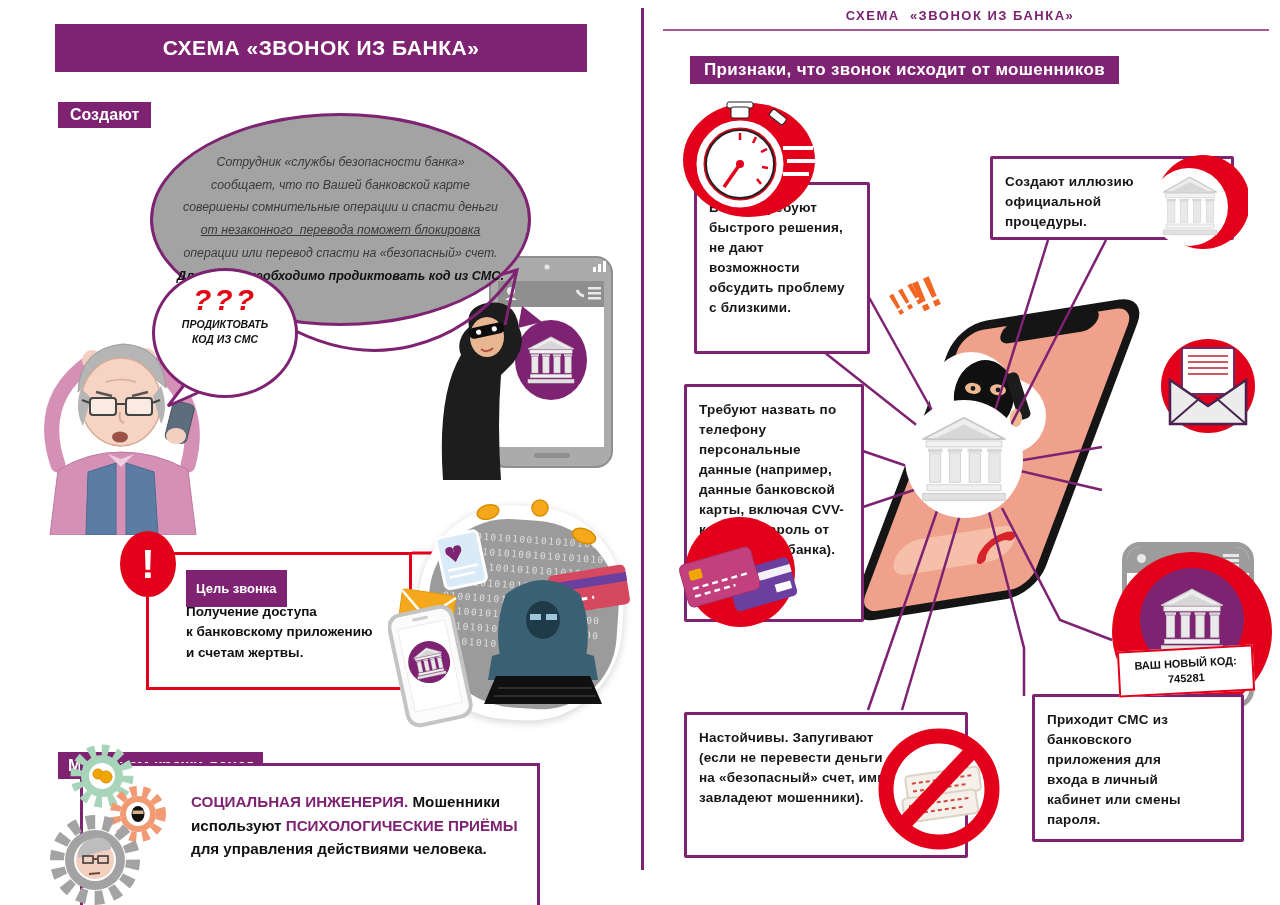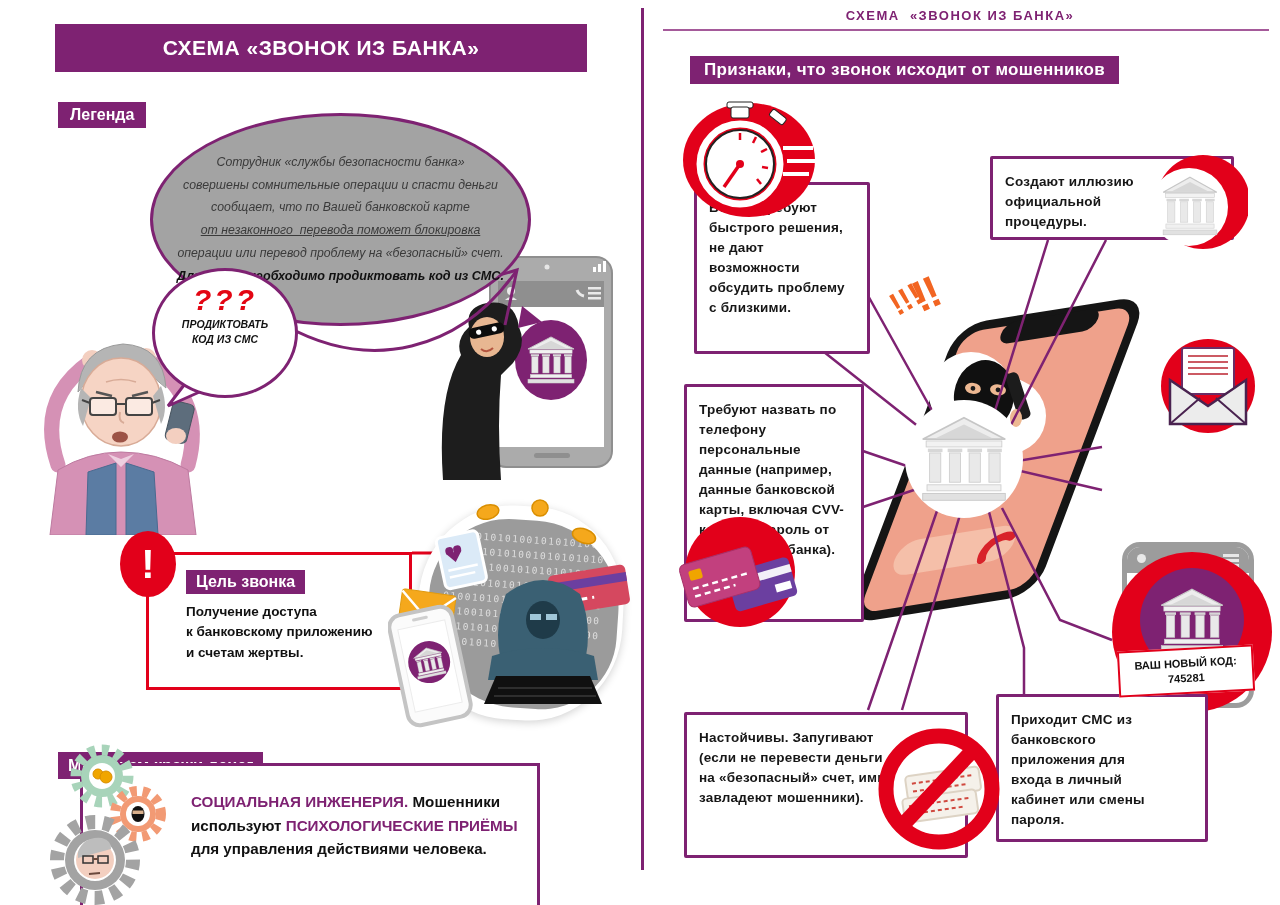--- a/index.html
+++ b/index.html
@@ -34,28 +34,28 @@
         <rect x="77" y="38" width="17" height="4" fill="#d7d7d7"></rect>
           <rect x="79" y="43" width="13" height="34" fill="#e9e9e9" stroke="#cdcdcd"></rect>
         <rect x="7" y="80" width="86" height="7" fill="#f0f0f0" stroke="#cdcdcd"></rect>
         <rect x="2" y="90" width="96" height="8" fill="#e1e1e1" stroke="#c6c6c6"></rect>
       </g>
     </defs>
   </svg>
 
   <div class="abs badge" style="left:55px;top:24px;width:532px;height:48px;display:flex;align-items:center;justify-content:center;font-size:21px;letter-spacing:.5px;">СХЕМА «ЗВОНОК ИЗ БАНКА»</div>
 
-  <div class="abs badge" style="left:58px;top:102px;padding:4px 12px;font-size:16px;z-index:2;">Легенда</div>
+  <div class="abs badge" style="left:58px;top:102px;padding:4px 12px;font-size:16px;z-index:2;">Создают</div>
 
   <div class="abs" style="left:150px;top:113px;width:375px;height:207px;border:3px solid #7E2272;border-radius:50%;background:#a3a3a3;z-index:3;display:flex;flex-direction:column;align-items:center;justify-content:center;">
     <div class="sp-line" style="font-size:12.3px;font-style:italic;color:#3a3a3a;line-height:1.85;">Сотрудник «службы безопасности банка»</div>
+    <div class="sp-line" style="font-size:12.3px;font-style:italic;color:#3a3a3a;line-height:1.85;">сообщает, что по Вашей банковской карте</div>
     <div class="sp-line" style="font-size:12.3px;font-style:italic;color:#3a3a3a;line-height:1.85;">совершены сомнительные операции и спасти деньги</div>
-    <div class="sp-line" style="font-size:12.3px;font-style:italic;color:#3a3a3a;line-height:1.85;">сообщает, что по Вашей банковской карте</div>
     <div class="sp-line" style="font-size:12.3px;font-style:italic;color:#3a3a3a;line-height:1.85;text-decoration:underline;">от незаконного  перевода поможет блокировка</div>
-    <div class="sp-line" style="font-size:12.3px;font-style:italic;color:#3a3a3a;line-height:1.85;">операции или перевод проблему на «безопасный» счет.</div>
+    <div class="sp-line" style="font-size:12.3px;font-style:italic;color:#3a3a3a;line-height:1.85;">операции или перевод спасти на «безопасный» счет.</div>
     <div class="sp-line" style="font-size:12.6px;font-style:italic;font-weight:bold;color:#111;line-height:1.85;">Для этого необходимо продиктовать код из СМС.</div>
   </div>
 
   <div class="abs" style="left:152px;top:268px;width:140px;height:124px;border:3px solid #7E2272;border-radius:50%;background:#fff;z-index:4;text-align:center;">
     <div style="margin-top:12px;font-size:30px;font-weight:bold;font-style:italic;color:#E30613;letter-spacing:3px;">???</div>
     <div style="margin:0 auto 0;width:100px;font-size:10.5px;font-weight:bold;font-style:italic;line-height:1.45;color:#111;">ПРОДИКТОВАТЬ КОД ИЗ СМС</div>
   </div>
 
   <svg class="abs" style="left:28px;top:330px;z-index:1;" width="195" height="205" viewBox="0 0 195 205">
     <path d="M30,135 Q8,70 62,32" stroke="#d591b5" stroke-width="15" fill="none" stroke-linecap="round"></path>
@@ -107,21 +107,21 @@
     <g transform="rotate(-12 52 88)">
         <rect x="34" y="80" width="36" height="11" rx="5" fill="#0d0d0d"></rect>
       <circle cx="44" cy="85.5" r="2.6" fill="#fff"></circle>
         <circle cx="60" cy="85.5" r="2.6" fill="#fff"></circle>
       </g>
     <path d="M46,104 Q52,109 58,103" stroke="#b4543f" stroke-width="2" fill="none"></path>
   </svg>
 
   <div class="abs" style="left:146px;top:552px;width:266px;height:138px;border:3px solid #E2001A;background:#fff;z-index:2;box-sizing:border-box;"></div>
   <div class="abs circ" style="left:120px;top:531px;width:56px;height:66px;background:#E2001A;z-index:3;display:flex;align-items:center;justify-content:center;color:#fff;font-size:40px;font-weight:bold;">!</div>
-  <div class="abs badge" style="left:186px;top:570px;padding:3px 10px;font-size:16px;z-index:3;">Цель звонка</div>
+  <div class="abs badge" style="left:186px;top:570px;padding:11px 10px;font-size:13px;z-index:3;">Цель звонка</div>
   <div class="abs" style="left:186px;top:602px;font-size:13.5px;font-weight:bold;line-height:1.5;white-space:pre-line;z-index:3;">Получение доступа
 к банковскому приложению
 и счетам жертвы.</div>
 
   <div class="abs" style="left:388px;top:498px;width:242px;height:237px;z-index:3;">
     <div class="abs" style="left:30px;top:8px;width:205px;height:214px;background:#fff;border-radius:45%;box-shadow:0 2px 8px rgba(0,0,0,.18);transform:rotate(3deg);"></div>
     <div class="abs" style="left:40px;top:22px;width:190px;height:188px;background:#9b9b9b;border-radius:42% 46% 40% 48%;transform:rotate(4deg);overflow:hidden;">
       <div style="padding:12px 14px;font-family:'DejaVu Sans Mono',monospace;font-size:9.5px;line-height:1.6;letter-spacing:1.5px;color:#dedede;word-break:break-all;">010101010100101010100101010101010010101010101001011001010101010101010010101010010101010101001010101010101010010110010101010101010100101010100101010101010010101010</div>
     </div>
     <svg class="abs" style="left:0;top:0;" width="242" height="237" viewBox="0 0 242 237">
@@ -344,15 +344,15 @@
       <path d="M988,508 L1024,648 L1024,696"></path>
       <path d="M1002,508 L1060,620 L1112,640"></path>
       <path d="M1190,696 L1190,714"></path>
     </g>
   </svg>
 
   <div class="cbox" style="left:694px;top:182px;width:176px;height:172px;">Всегда требуют быстрого решения, не дают возможности обсудить проблему с близкими.</div>
   <div class="cbox" style="left:990px;top:156px;width:244px;height:84px;padding-right:86px;">Создают иллюзию официальной процедуры.</div>
   <div class="cbox" style="left:684px;top:384px;width:180px;height:238px;">Требуют назвать по телефону персональные данные (например, данные банковской карты, включая CVV-код, или пароль от приложения банка).</div>
   <div class="cbox" style="left:684px;top:712px;width:284px;height:146px;padding-right:74px;">Настойчивы. Запугивают (если не перевести деньги на «безопасный» счет, ими завладеют мошенники).</div>
-  <div class="cbox" style="left:996px;top:694px;width:212px;height:148px;padding-right:56px;">Приходит СМС из банковского приложения для входа в личный кабинет или смены пароля.</div>
+  <div class="cbox" style="left:1032px;top:694px;width:212px;height:148px;padding-right:56px;">Приходит СМС из банковского приложения для входа в личный кабинет или смены пароля.</div>
 
 </div>
 
 </body></html>

